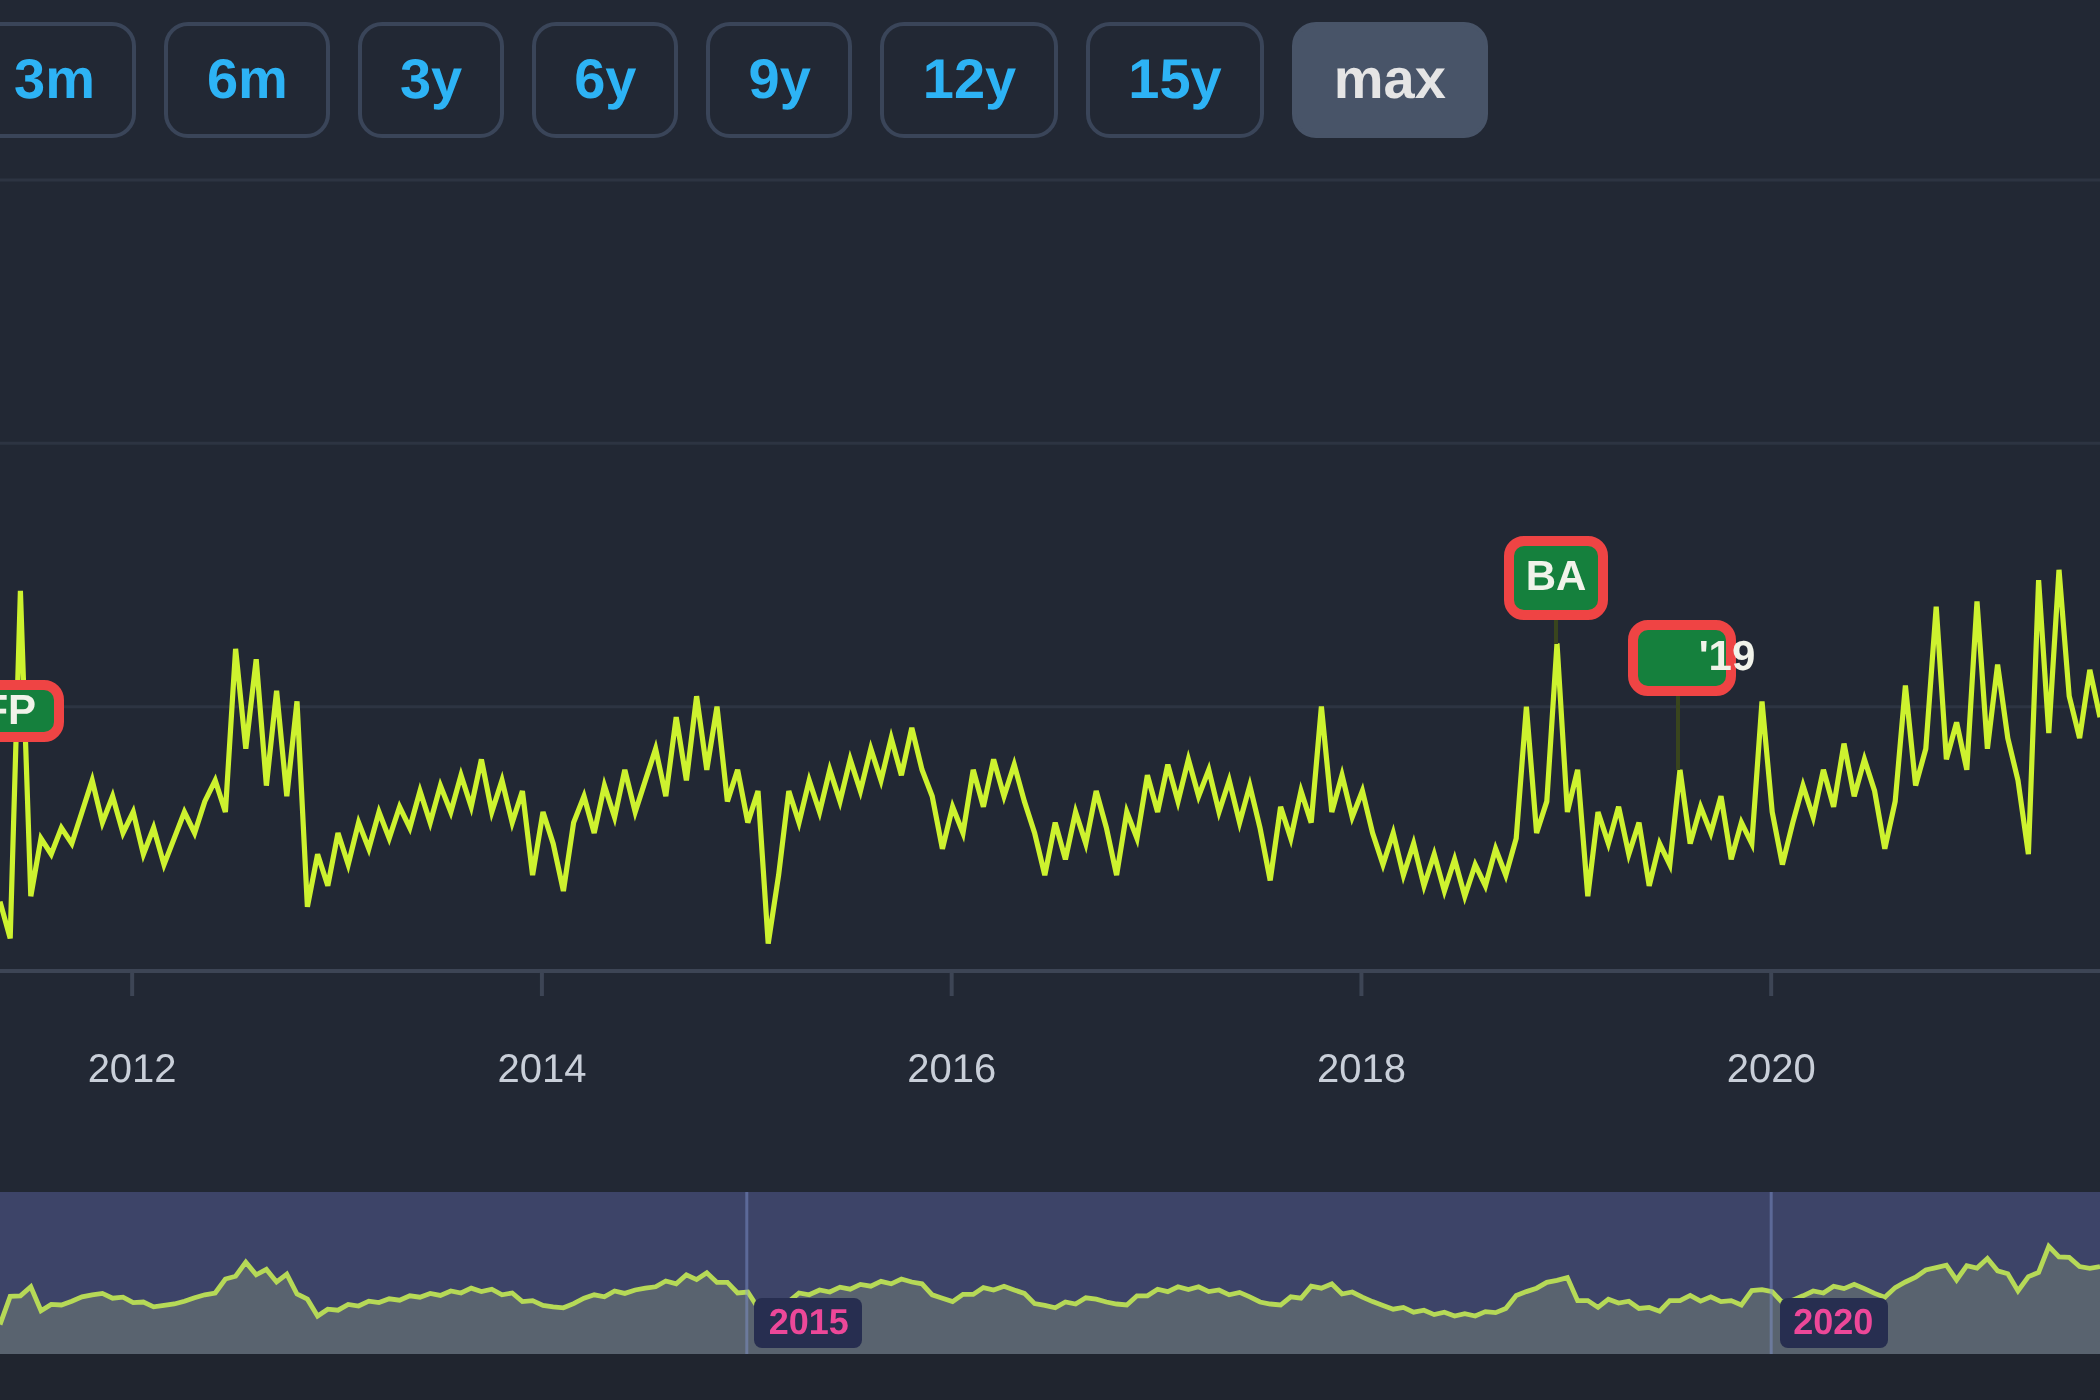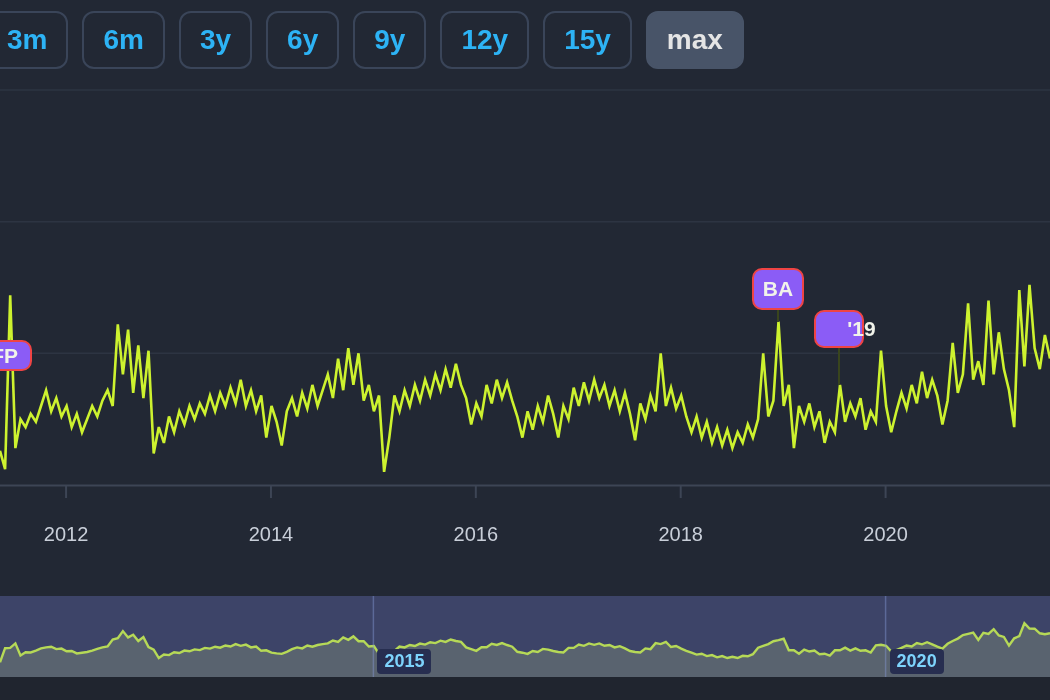--- a/index.html
+++ b/index.html
@@ -6,24 +6,24 @@
   .app{position:relative;width:1050px;height:700px;overflow:hidden;background:#222834;
        font-family:"Liberation Sans",sans-serif;}
   .range-selector{position:absolute;top:11px;left:-14px;display:flex;gap:14px;z-index:5;}
   .range-btn{height:58px;padding:0 19px;display:flex;align-items:center;justify-content:center;
        background:transparent;border:2px solid #3a4559;border-radius:12px;color:#2db3f5;
        font-size:28px;font-weight:bold;font-family:inherit;cursor:pointer;box-sizing:border-box;}
   .range-btn.selected{background:#485468;border-color:#485468;color:#e5e5e5;}
   #chart-svg{position:absolute;top:0;left:0;z-index:1;}
   #flags-layer{position:absolute;inset:0;z-index:3;pointer-events:none;}
   .flag{position:absolute;display:flex;align-items:center;justify-content:center;
-       background:#8b5cf6;border:2px solid #ef4444;border-radius:10px;color:#f1f3ea;
+       background:#15803d;border:5px solid #ef4444;border-radius:10px;color:#f1f3ea;
        font-weight:bold;font-size:21px;box-sizing:border-box;pointer-events:auto;}
   .flag-stem{position:absolute;width:2px;background:#39451d;}
-  .nav-chip{position:absolute;background:#272e50;border-radius:4px;color:#7dd3fc;
+  .nav-chip{position:absolute;background:#272e50;border-radius:4px;color:#ec4899;
        font-size:18px;font-weight:600;padding:2px 7px;z-index:4;}
   .nav-hit{position:absolute;left:0;top:596px;width:1050px;height:81px;z-index:2;}
 </style>
 </head>
 <body>
 
 <div class="app">
 
   <div class="range-selector" id="range-selector">
       <button class="range-btn">3m</button>

